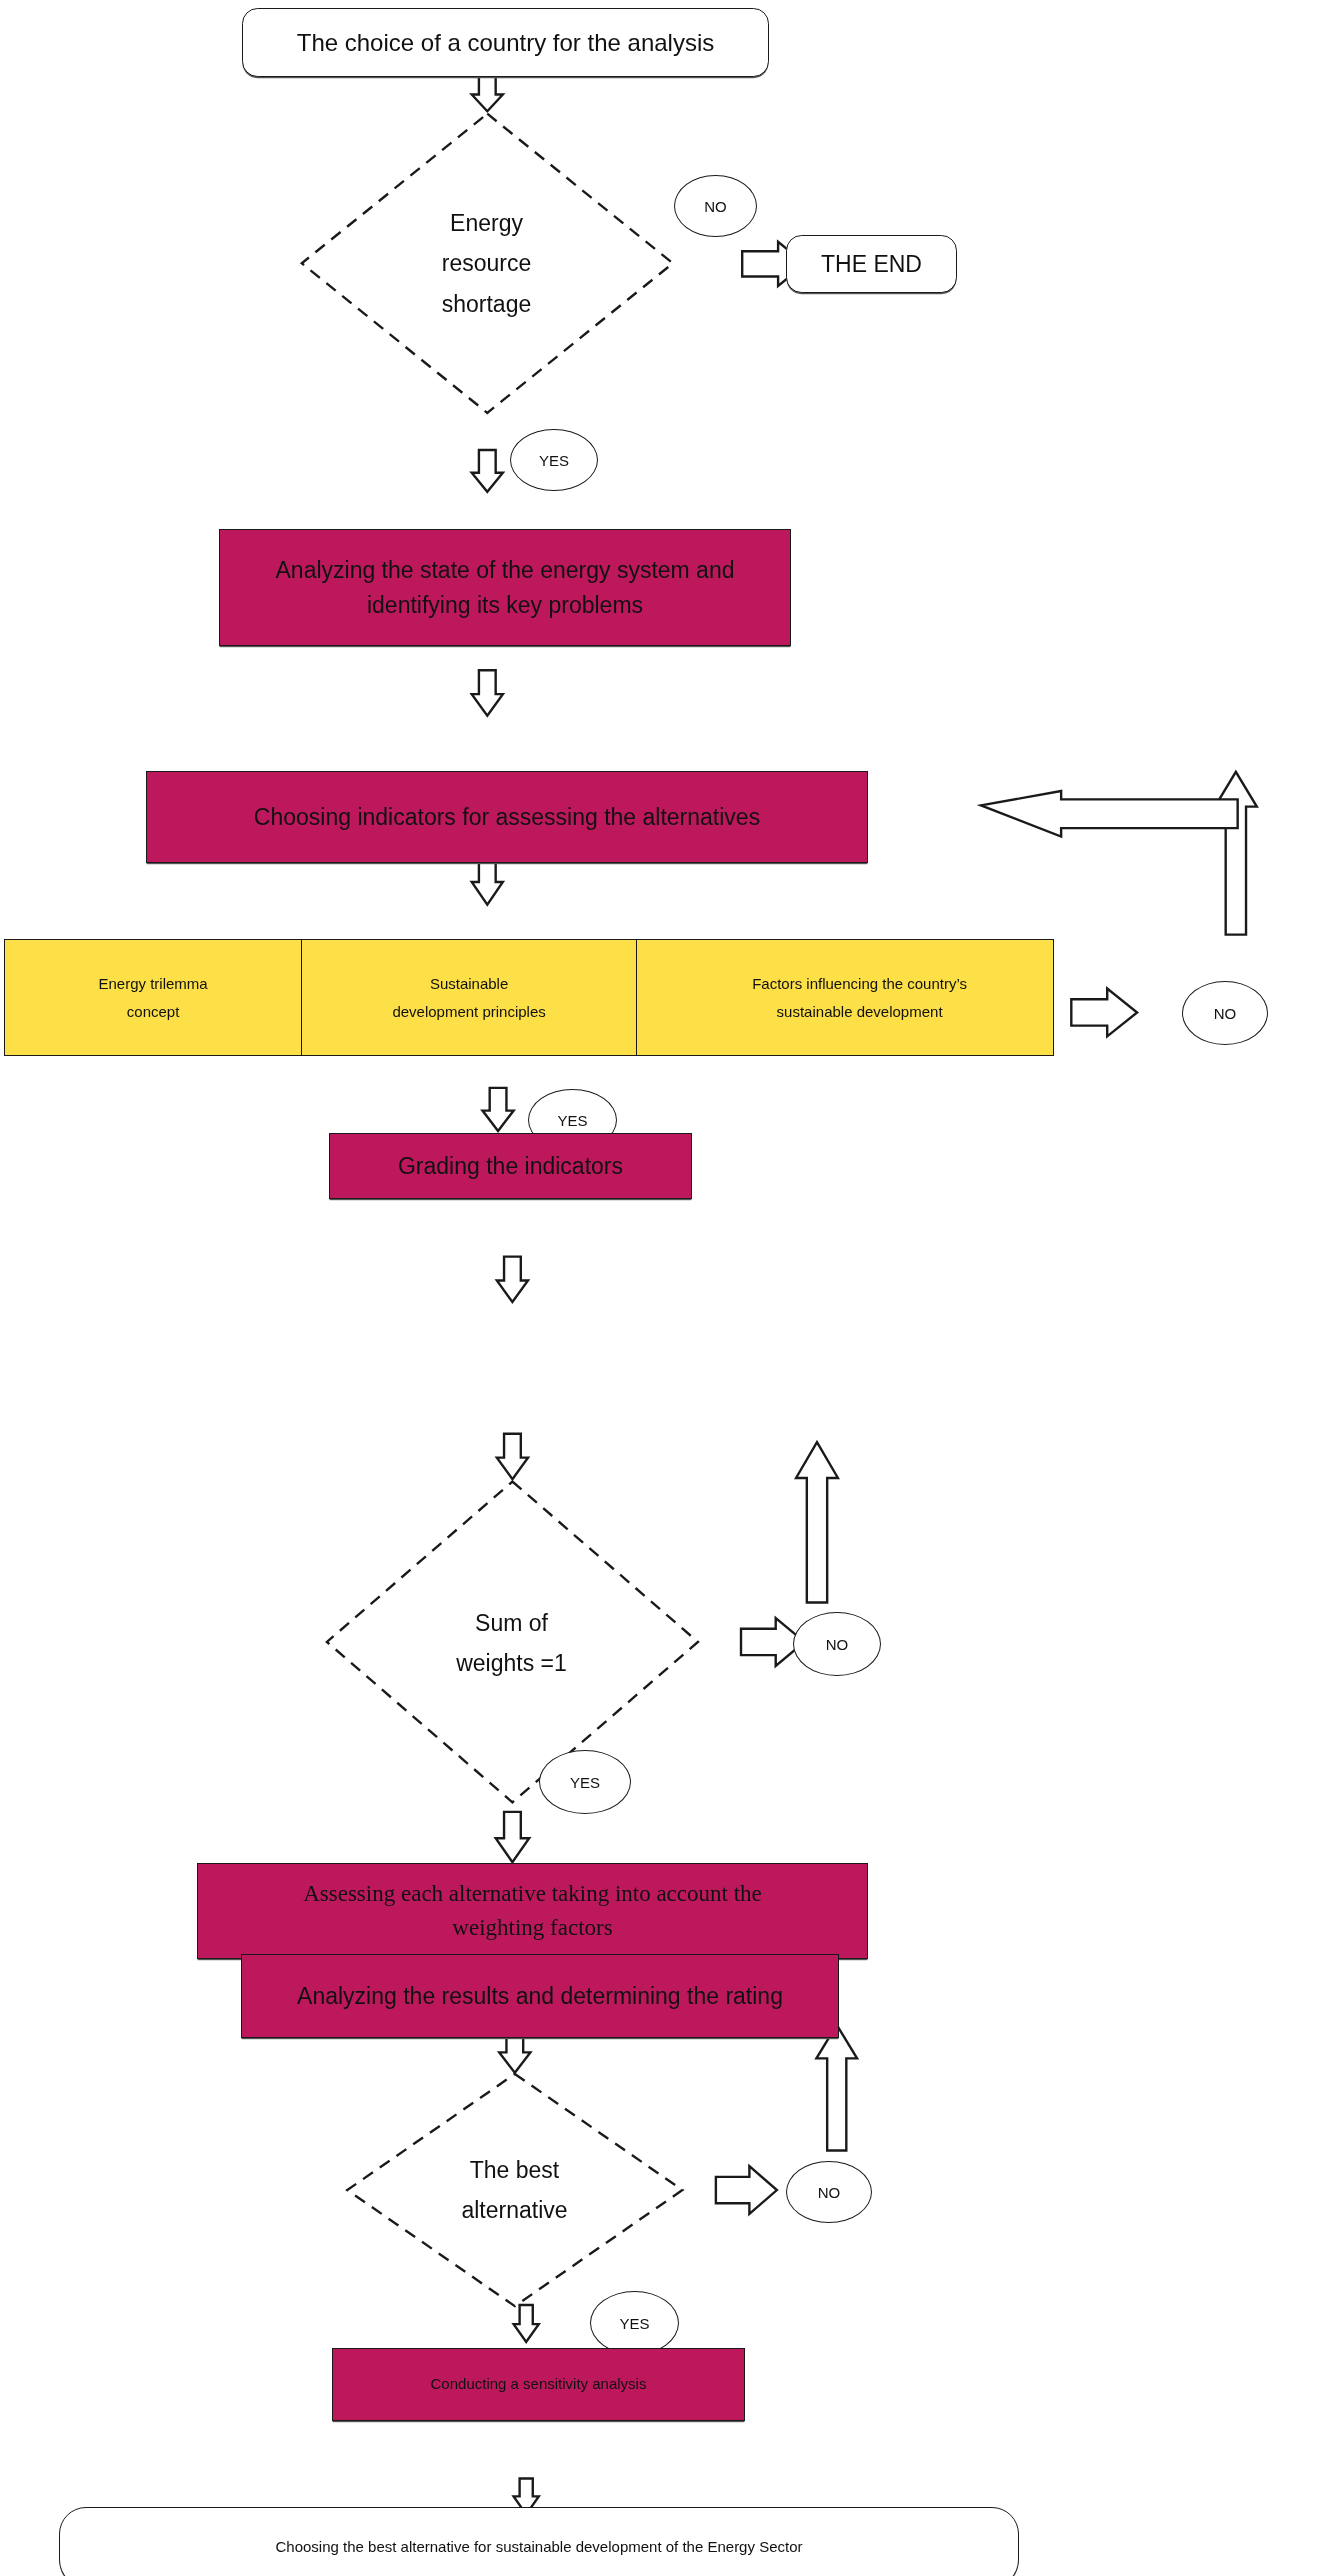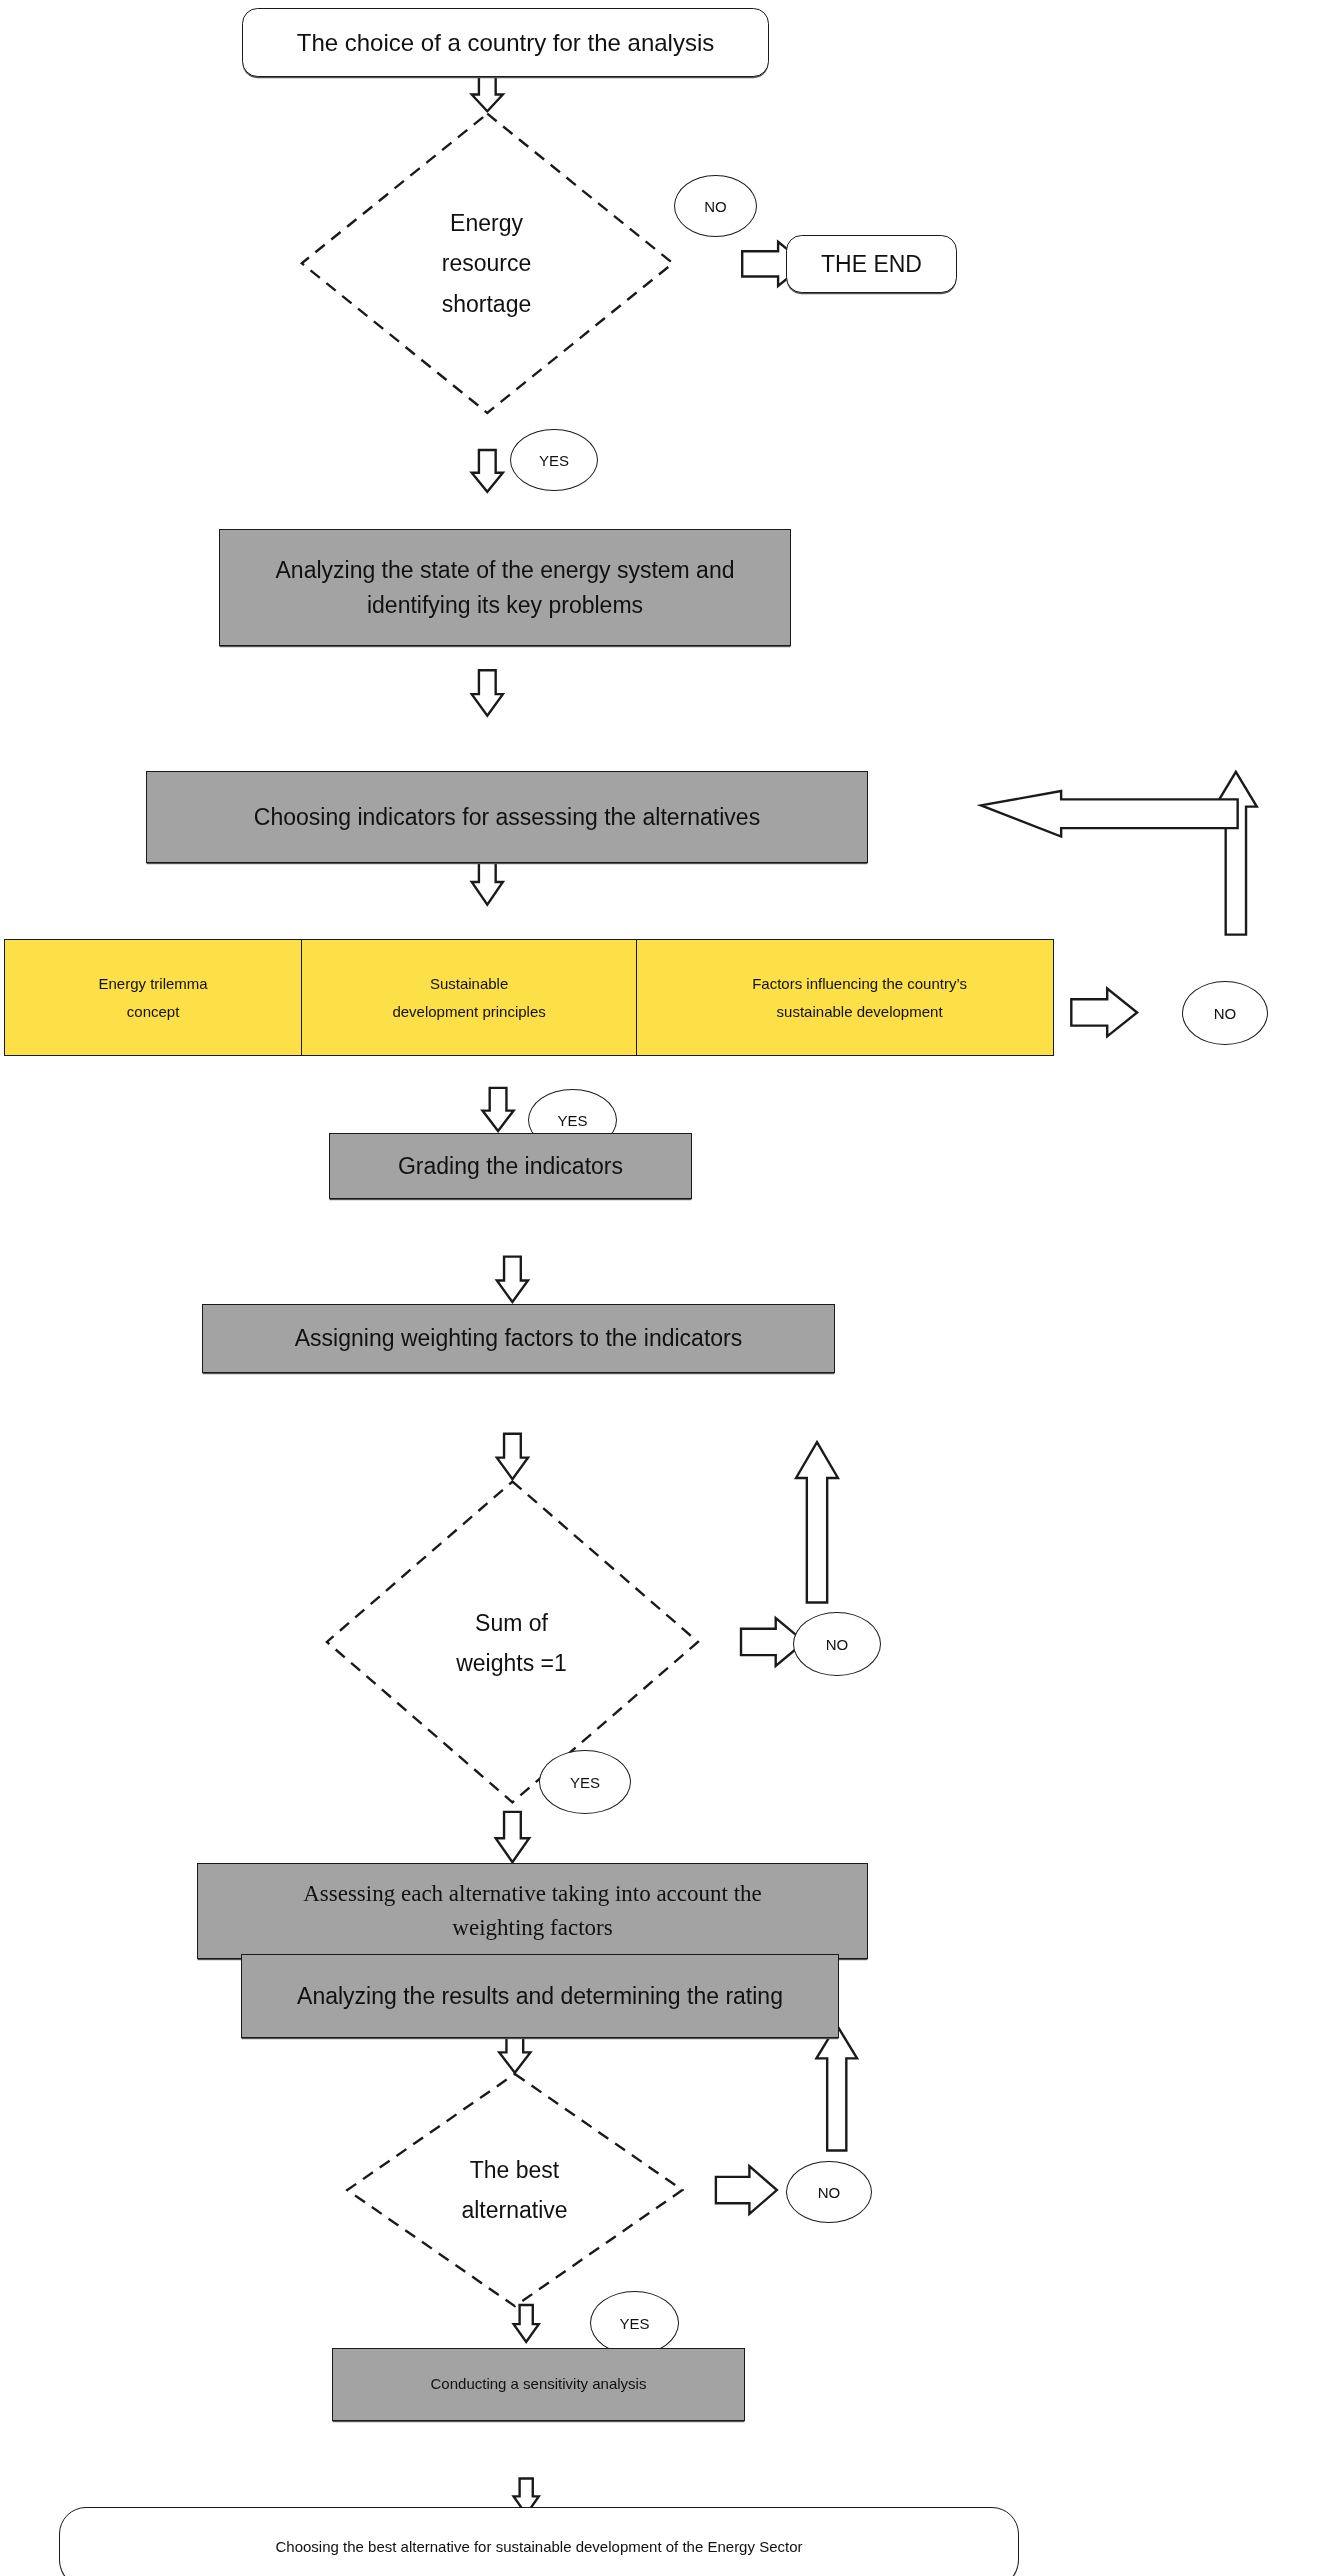--- a/index.html
+++ b/index.html
@@ -20,21 +20,21 @@
     box-sizing:border-box;
     display:flex;
     align-items:center;
     justify-content:center;
     text-align:center;
     color:#111;
     line-height:1.5;
   }
   .rect{
     border:1.8px solid #1a1a1a;
-    background:#a3a3a3;
+    background:#be185d;
     box-shadow:0 1.8px 0 -0.6px #555;
   }
   .rounded{
     border:1.8px solid #1a1a1a;
     border-radius:15.6px;
     background:#fff;
     box-shadow:0 1.8px 0 -0.6px #555;
   }
   .txt{
     display:block;
@@ -245,23 +245,20 @@
   </div>
 
   <div class="badge fs-31" style="left:528px;top:1089px;width:87px;height:60px;">
     <span>YES</span>
   </div>
 
   <div class="node rect fs-32" style="left:329px;top:1133px;width:363px;height:66px;">
     <span class="txt">Grading the indicators</span>
   </div>
 
-  <div class="node rect fs-32" style="left:202px;top:1304px;width:633px;height:69px;">
-    <span class="txt">Assigning weighting factors to the indicators</span>
-  </div>
 
   <div class="diamond-label fs-32" style="left:410px;top:1595px;width:203px;height:96px;">
     <span>Sum of
 weights =1</span>
   </div>
 
   <div class="badge fs-31" style="left:793px;top:1612px;width:86px;height:62px;">
     <span>NO</span>
   </div>
 

